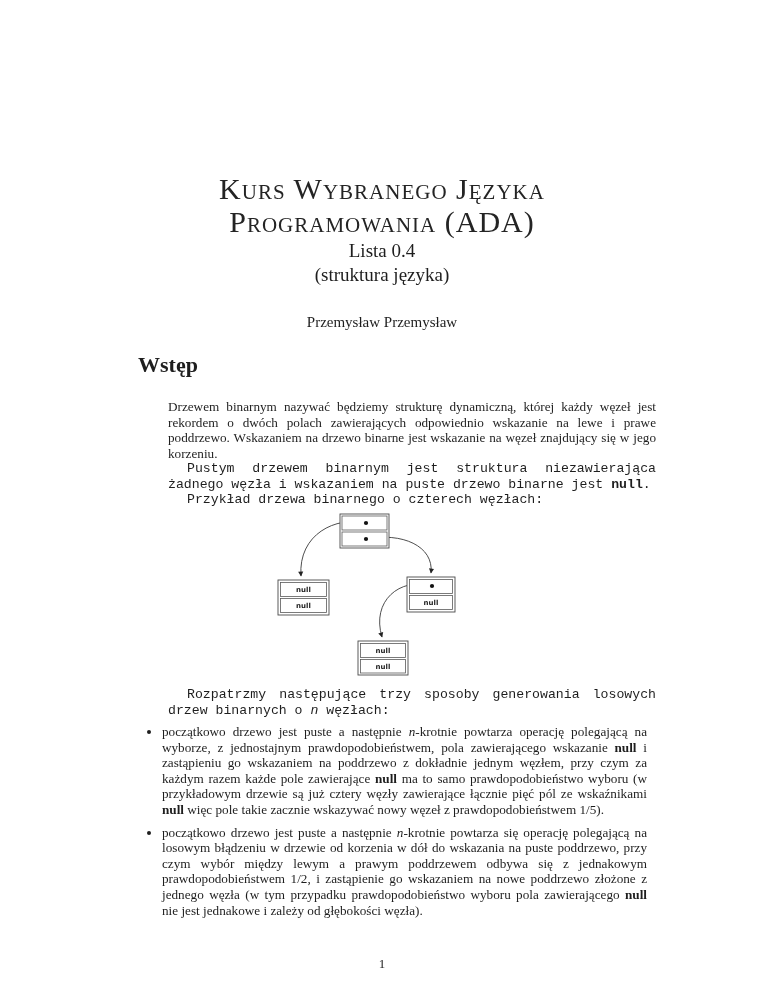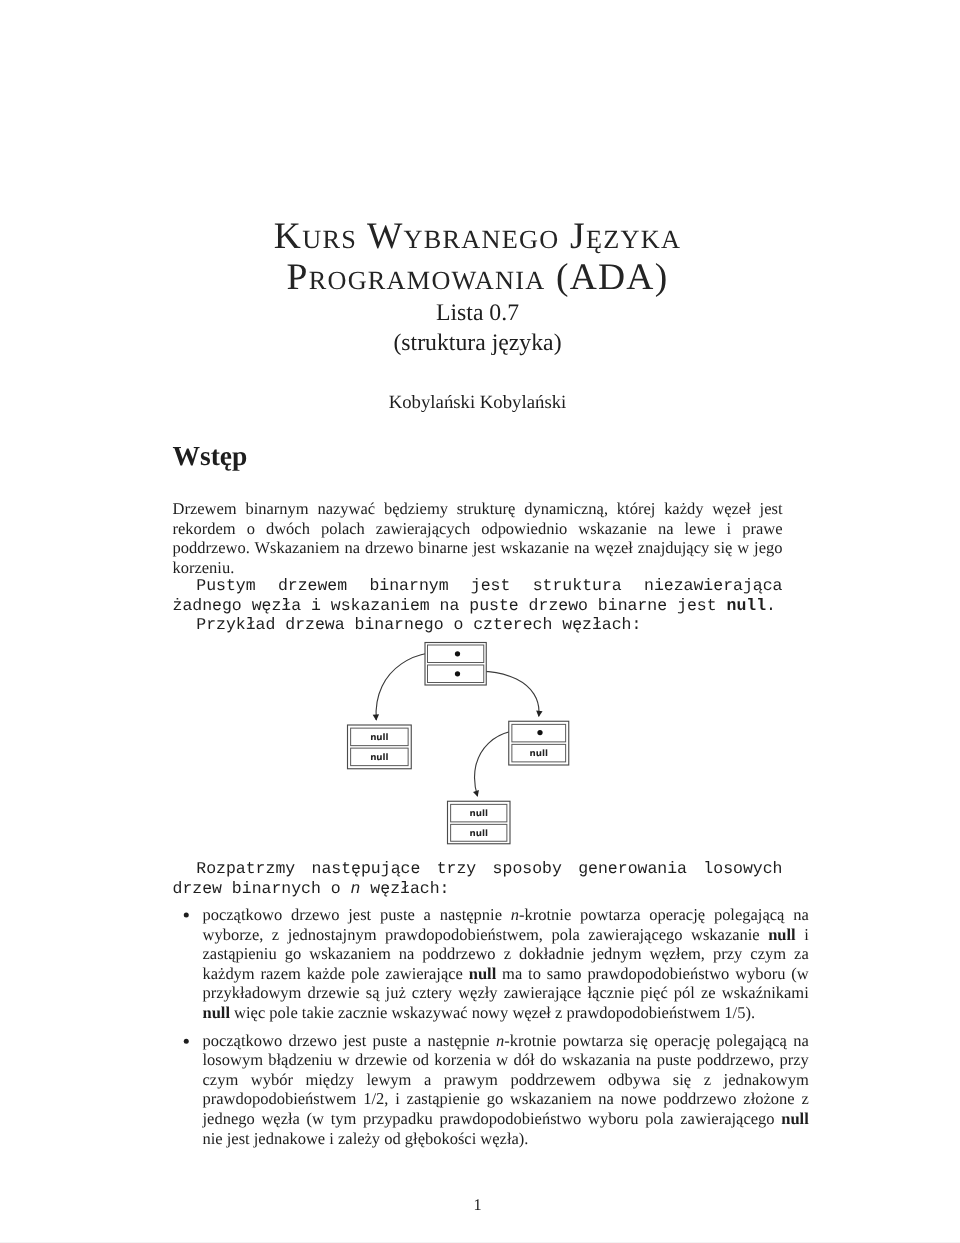--- a/index.html
+++ b/index.html
@@ -14,21 +14,21 @@
   .centered { text-align:center; }
 
   .title-block { top:172px; }
   .title-line { font-size:30px; line-height:33px; font-variant:small-caps; letter-spacing:1px; color:#242424; }
   .subtitle1 { top:240px; font-size:19px; }
   .subtitle2 { top:264px; font-size:19px; }
   .author    { top:314px; font-size:15px; }
 
   .section-heading { top:352px; left:138px; font-size:22px; font-weight:bold; }
 
-  .body-text { font-size:13.2px; line-height:15.6px; text-align:justify; }
+  .body-text { font-size:13.2px; line-height:15.6px; text-align:justify;margin-left:30px; }
   .indent { text-indent:19px;font-family:Liberation Mono, monospace; }
   .p1 { top:399px; }
   .p2 { top:461px; }
   .p3 { top:492px; }
   .p4 { top:687px; }
 
   .diagram { top:506px; left:258px; width:290px; height:178px; }
 
   .bullet-list { top:724px; left:141px; width:485px; margin:0; padding:0 0 0 21px; list-style:disc; }
   .bullet-list li { text-align:justify; font-size:13.2px; line-height:15.6px; }
@@ -48,23 +48,23 @@
 </head>
 <body>
 
 <div class="page">
 
   <div class="abs col centered title-block">
     <div class="title-line">Kurs Wybranego Języka</div>
     <div class="title-line">Programowania (ADA)</div>
   </div>
 
-  <div class="abs col centered subtitle1">Lista 0.7</div>
+  <div class="abs col centered subtitle1">Lista 0.4</div>
   <div class="abs col centered subtitle2">(struktura języka)</div>
-  <div class="abs col centered author">Kobylański Kobylański</div>
+  <div class="abs col centered author">Przemysław Przemysław</div>
 
   <div class="abs section-heading">Wstęp</div>
 
   <div class="abs col body-text p1">Drzewem binarnym nazywać będziemy strukturę dynamiczną, której każdy węzeł jest rekordem o dwóch polach zawierających odpowiednio wskazanie na lewe i prawe poddrzewo. Wskazaniem na drzewo binarne jest wskazanie na węzeł znajdujący się w jego korzeniu.</div>
   <div class="abs col body-text indent p2"><span>Pustym drzewem binarnym jest struktura niezawierająca żadnego węzła i wskazaniem na puste drzewo binarne jest </span><span class="b">null</span><span>.</span></div>
   <div class="abs col body-text indent p3">Przykład drzewa binarnego o czterech węzłach:</div>
 
   <svg class="abs diagram" viewBox="258 506 290 178" width="290" height="178" xmlns="http://www.w3.org/2000/svg">
     <defs>
       <marker id="arr" viewBox="0 0 8 8" refX="6.5" refY="4" markerWidth="6.5" markerHeight="6.5" orient="auto">

